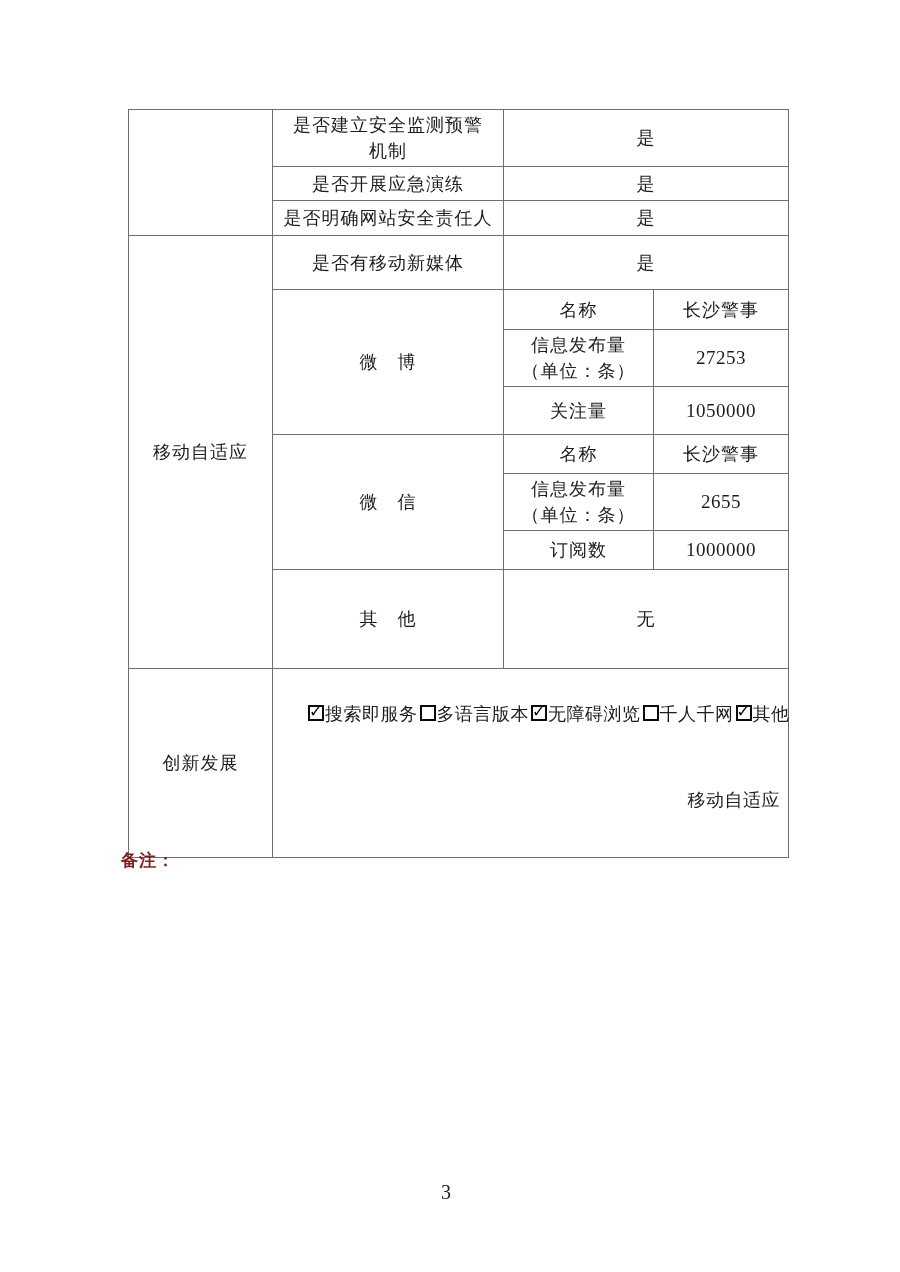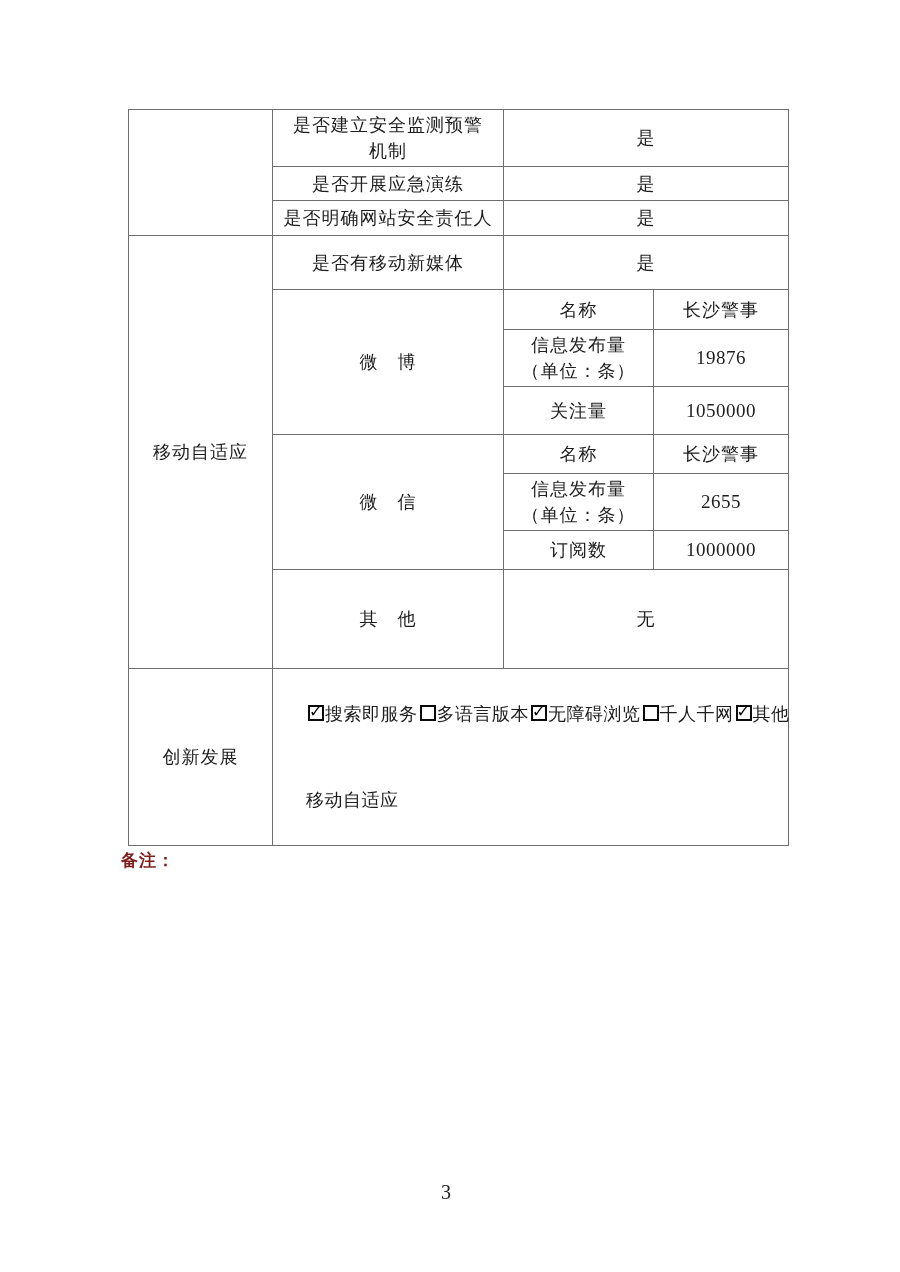--- a/index.html
+++ b/index.html
@@ -12,21 +12,21 @@
     border-collapse:collapse;table-layout:fixed;
   }
   .report td{
     border:1px solid #6e6e6e;
     text-align:center;vertical-align:middle;
     font-size:18px;letter-spacing:1px;line-height:26px;
     padding:2px 6px;white-space:pre-line;color:#1d1d1d;
   }
   .report td.num{font-size:19px;letter-spacing:0.5px;}
   .report td.innov-cell{
-    text-align:left;padding:4px 8px 4px 33px;letter-spacing:0.5px;
+    text-align:right;padding:4px 8px 16px 33px;letter-spacing:0.5px;
   }
   .innov-line1{white-space:nowrap;line-height:30px;}
   .innov-line2{line-height:30px;}
   .cb{
     display:inline-block;width:12px;height:12px;border:2px solid #0a0a0a;
     position:relative;margin:0 1px 0 2px;vertical-align:-1px;background:#fff;
   }
   .cb[data-checked="true"]::after{
     content:"✓";position:absolute;left:-1px;top:-10px;
     font-size:16px;font-weight:bold;color:#000;
@@ -76,21 +76,21 @@
         <td colspan="2">是</td>
       </tr>
       <tr style="height:40px">
         <td rowspan="3">微　博</td>
         <td>名称</td>
         <td>长沙警事</td>
       </tr>
       <tr style="height:56px">
         <td>信息发布量
 （单位：条）</td>
-        <td class="num">19876</td>
+        <td class="num">27253</td>
       </tr>
       <tr style="height:48px">
         <td>关注量</td>
         <td class="num">1050000</td>
       </tr>
       <tr style="height:39px">
         <td rowspan="3">微　信</td>
         <td>名称</td>
         <td>长沙警事</td>
       </tr>

